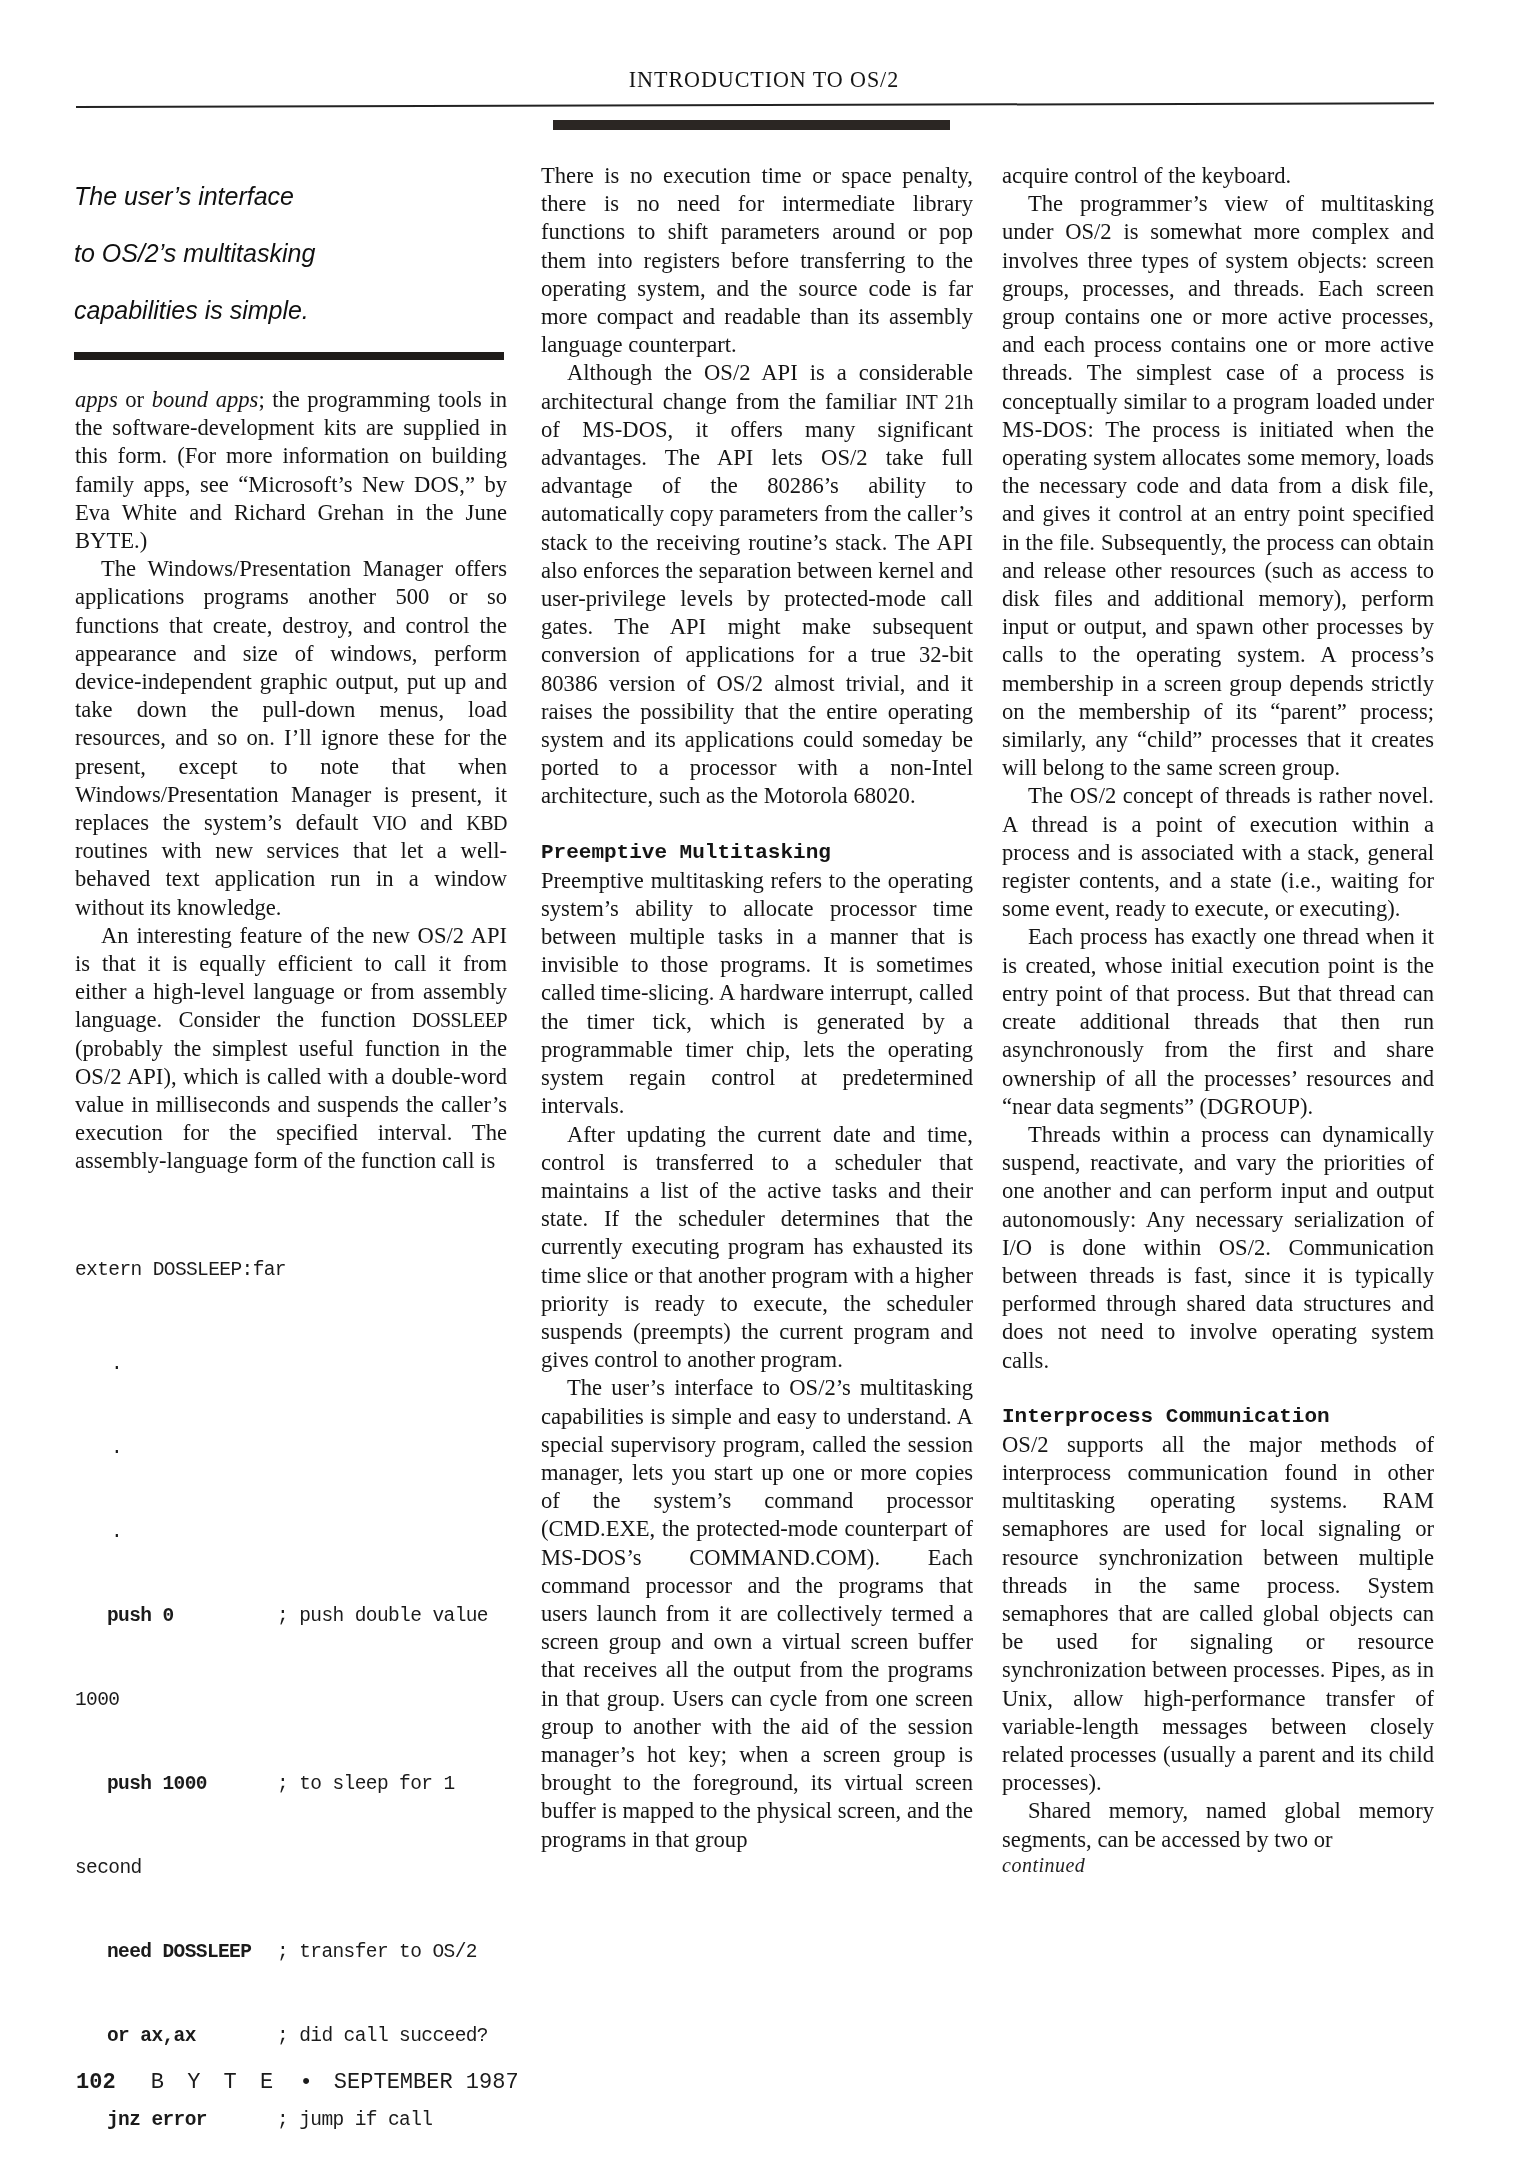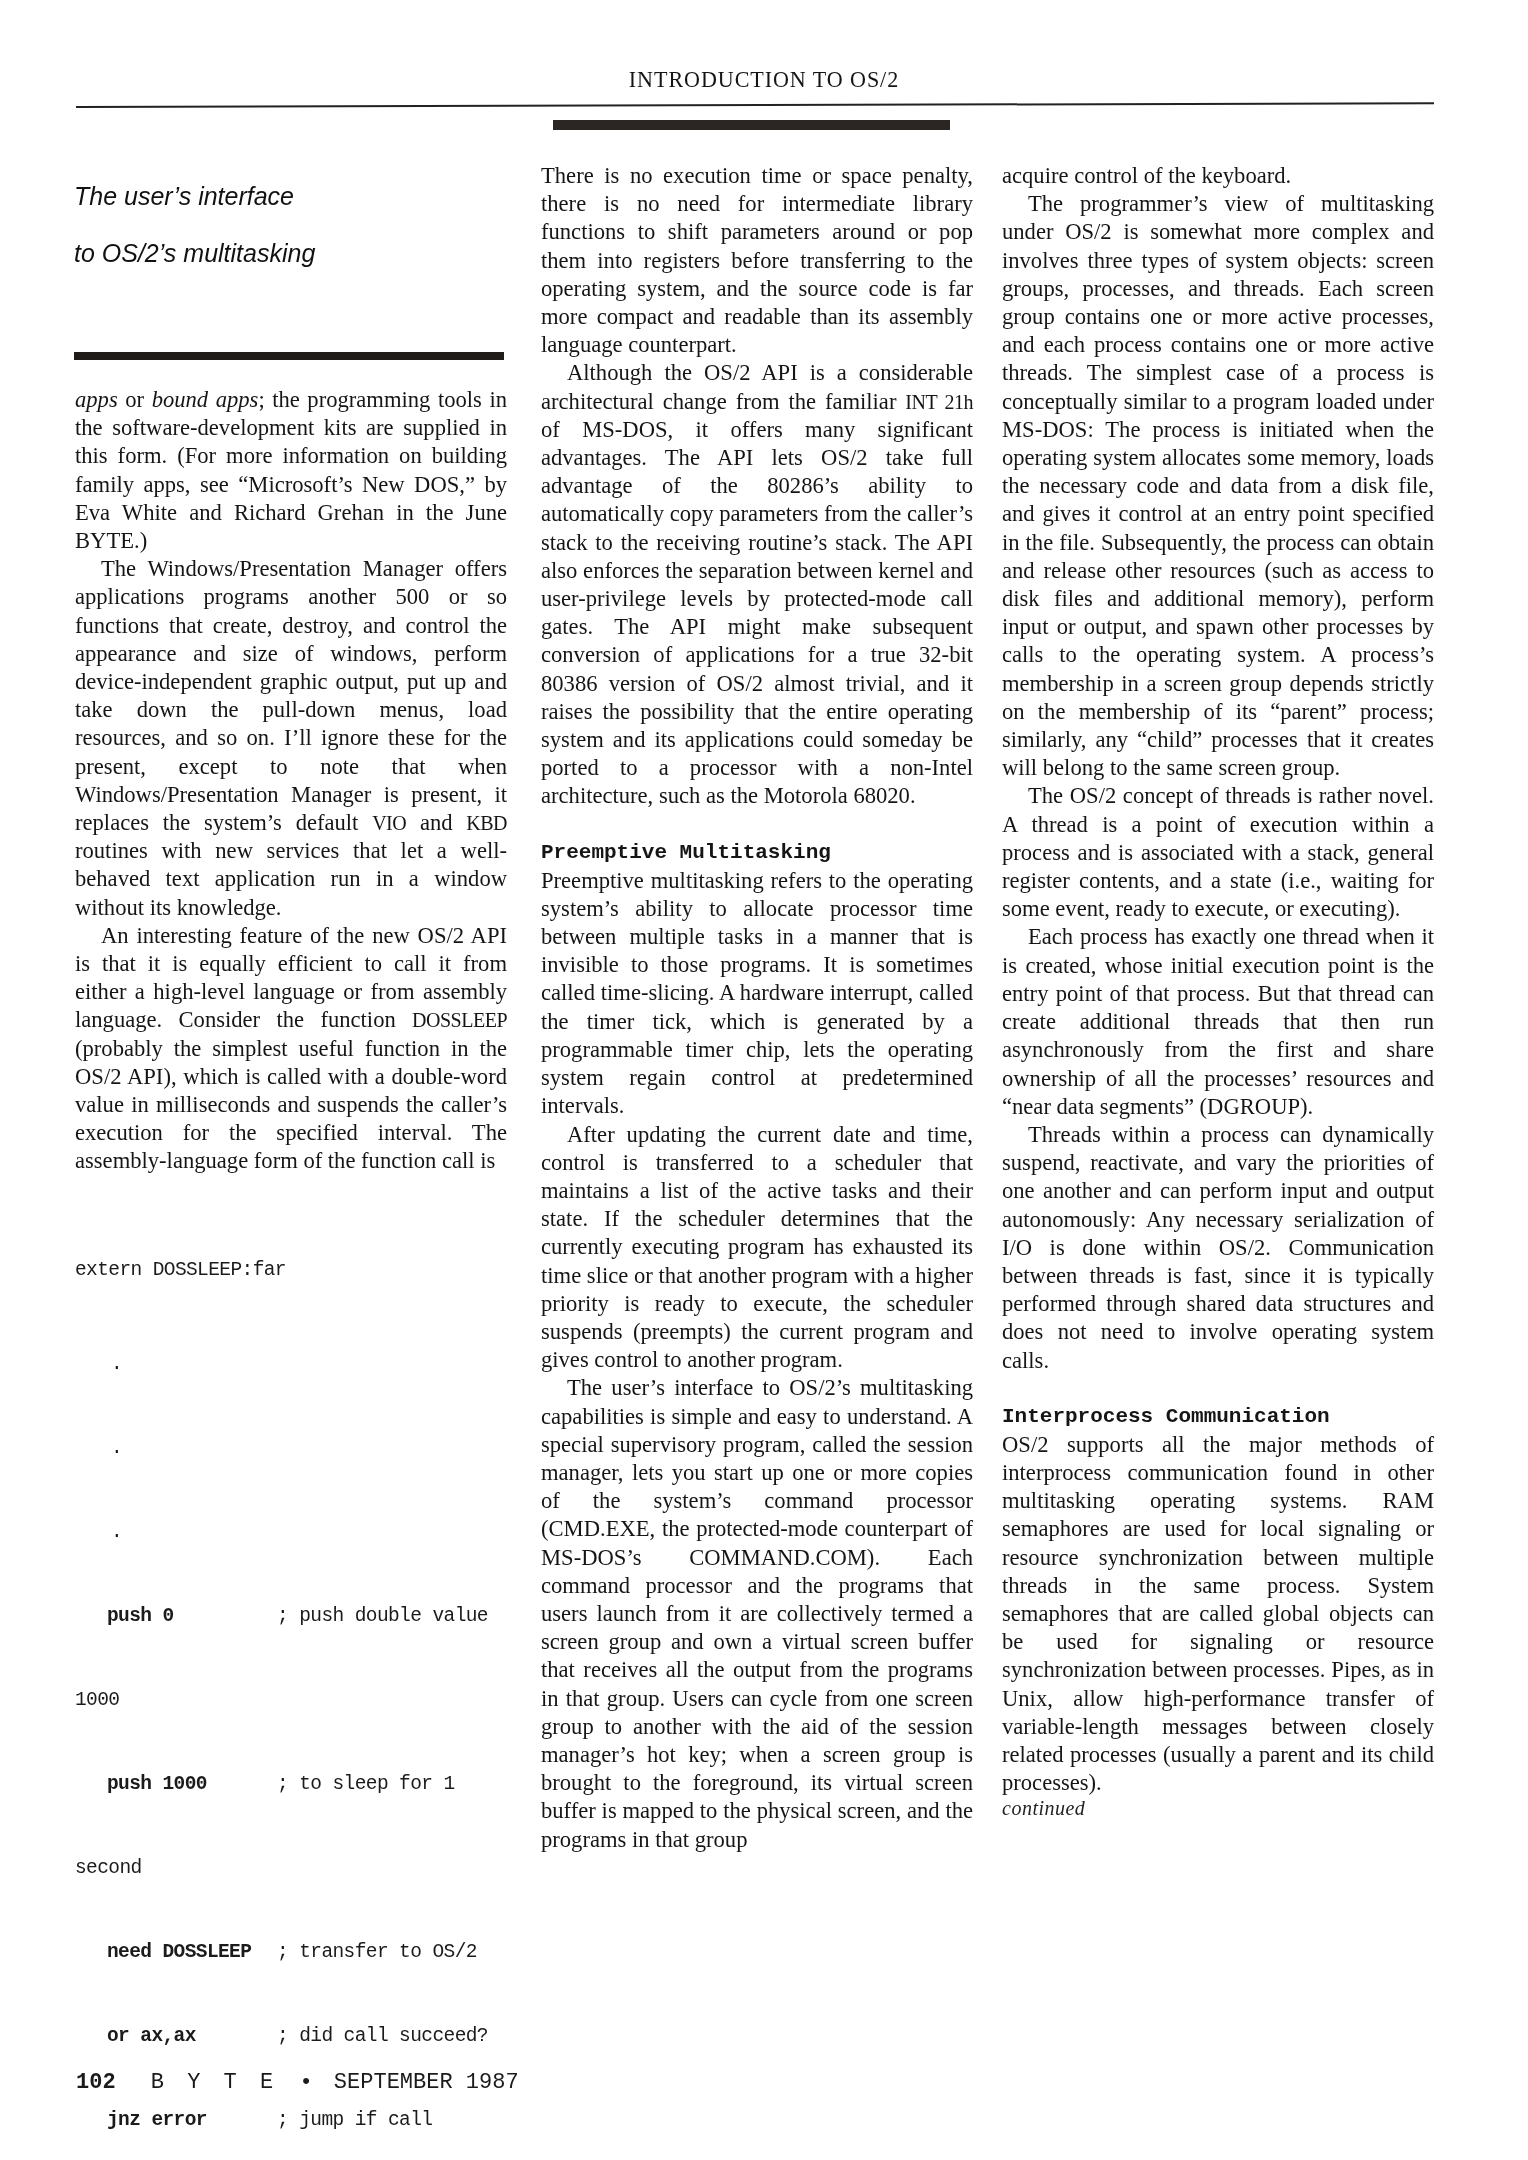--- a/index.html
+++ b/index.html
@@ -72,20 +72,21 @@
 </head>
 <body>
 
 <div class="running-head">INTRODUCTION TO OS/2</div>
 <div class="head-rule"></div>
 <div class="center-bar"></div>
 
 <div class="pullquote">
   <div>The user’s interface</div>
   <div>to OS/2’s multitasking</div>
+  <div>capabilities is simple.</div>
 </div>
 <div class="pull-rule"></div>
 
 <div class="col" id="col1">
   <p><i>apps</i><span> or </span><i>bound apps</i><span>; the programming tools in the software-development kits are supplied in this form. (For more information on building family apps, see “Microsoft’s New DOS,” by Eva White and Richard Grehan in the June BYTE.)</span></p>
   <p class="ind"><span>The Windows/Presentation Manager offers applications programs another 500 or so functions that create, destroy, and control the appearance and size of windows, perform device-independent graphic output, put up and take down the pull-down menus, load resources, and so on. I’ll ignore these for the present, except to note that when Windows/Presentation Manager is present, it replaces the system’s default </span><span class="inline-code">VIO</span><span> and </span><span class="inline-code">KBD</span><span> routines with new services that let a well-behaved text application run in a window without its knowledge.</span></p>
   <p class="ind"><span>An interesting feature of the new OS/2 API is that it is equally efficient to call it from either a high-level language or from assembly language. Consider the function </span><span class="inline-code">DOSSLEEP</span><span> (probably the simplest useful function in the OS/2 API), which is called with a double-word value in milliseconds and suspends the caller’s execution for the specified interval. The assembly-language form of the function call is</span></p>
 
   <div class="code code-block">
     <div style="margin-bottom:10px;">extern DOSSLEEP:far</div>
@@ -114,20 +115,21 @@
 </div>
 
 <div class="col" id="col3">
   <p>acquire control of the keyboard.</p>
   <p class="ind">The programmer’s view of multitasking under OS/2 is somewhat more complex and involves three types of system objects: screen groups, processes, and threads. Each screen group contains one or more active processes, and each process contains one or more active threads. The simplest case of a process is conceptually similar to a program loaded under MS-DOS: The process is initiated when the operating system allocates some memory, loads the necessary code and data from a disk file, and gives it control at an entry point specified in the file. Subsequently, the process can obtain and release other resources (such as access to disk files and additional memory), perform input or output, and spawn other processes by calls to the operating system. A process’s membership in a screen group depends strictly on the membership of its “parent” process; similarly, any “child” processes that it creates will belong to the same screen group.</p>
   <p class="ind">The OS/2 concept of threads is rather novel. A thread is a point of execution within a process and is associated with a stack, general register contents, and a state (i.e., waiting for some event, ready to execute, or executing).</p>
   <p class="ind">Each process has exactly one thread when it is created, whose initial execution point is the entry point of that process. But that thread can create additional threads that then run asynchronously from the first and share ownership of all the processes’ resources and “near data segments” (DGROUP).</p>
   <p class="ind">Threads within a process can dynamically suspend, reactivate, and vary the priorities of one another and can perform input and output autonomously: Any necessary serialization of I/O is done within OS/2. Communication between threads is fast, since it is typically performed through shared data structures and does not need to involve operating system calls.</p>
   <h3 class="subhead">Interprocess Communication</h3>
   <p>OS/2 supports all the major methods of interprocess communication found in other multitasking operating systems. RAM semaphores are used for local signaling or resource synchronization between multiple threads in the same process. System semaphores that are called global objects can be used for signaling or resource synchronization between processes. Pipes, as in Unix, allow high-performance transfer of variable-length messages between closely related processes (usually a parent and its child processes).</p>
+  <p class="ind">Shared memory, named global memory segments, can be accessed by two or</p>
   <div class="continued">continued</div>
 </div>
 
 <div class="footer">
   <span class="pnum">102</span>
   <span class="mag">B Y T E</span>
   <span style="margin:0 8px;">•</span>
   <span>SEPTEMBER 1987</span>
 </div>
 

